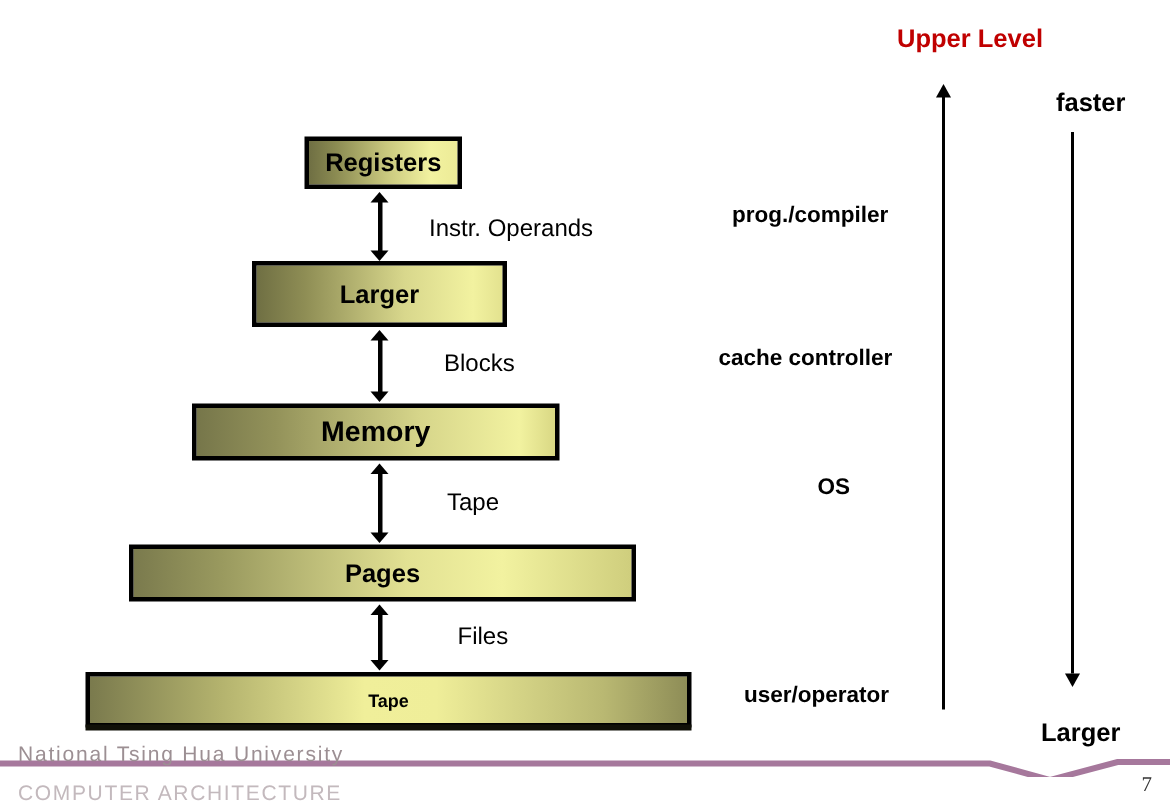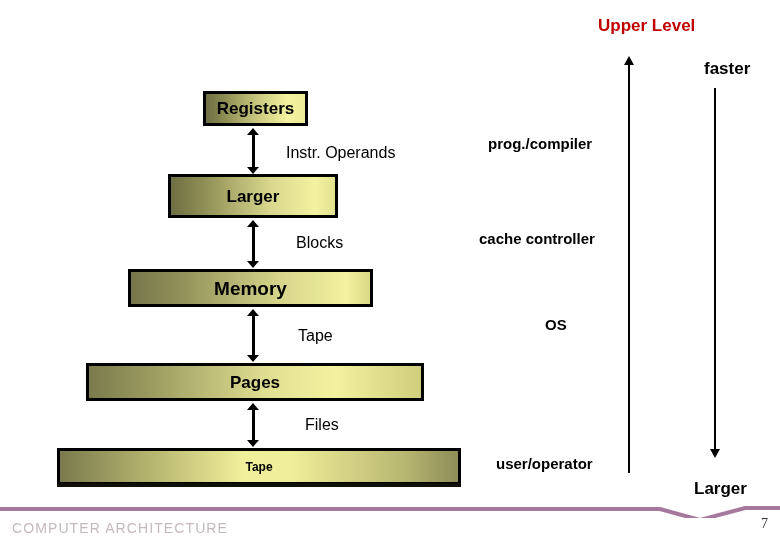--- a/index.html
+++ b/index.html
@@ -216,16 +216,17 @@
   <div class="lbl lbl-side" style="left:704px; top:59px;">faster</div>
 
   <div class="lbl lbl-side" style="left:694px; top:449px;margin-top:30px;">Larger</div>
 
   <div class="footer-topbar"></div>
 
   <svg class="footer-rule" style="top:500px;" viewBox="0 0 780 18" preserveAspectRatio="none">
     <polyline points="0,9 660,9 700,20 745,8 780,8" fill="none" stroke="#a6789c" stroke-width="4"></polyline>
   </svg>
 
+  <div class="footer-uni">National  Tsing  Hua  University</div>
   <div class="footer-dept">COMPUTER   ARCHITECTURE</div>
   <div class="page-num">7</div>
 
 </div>
 
 </body></html>

